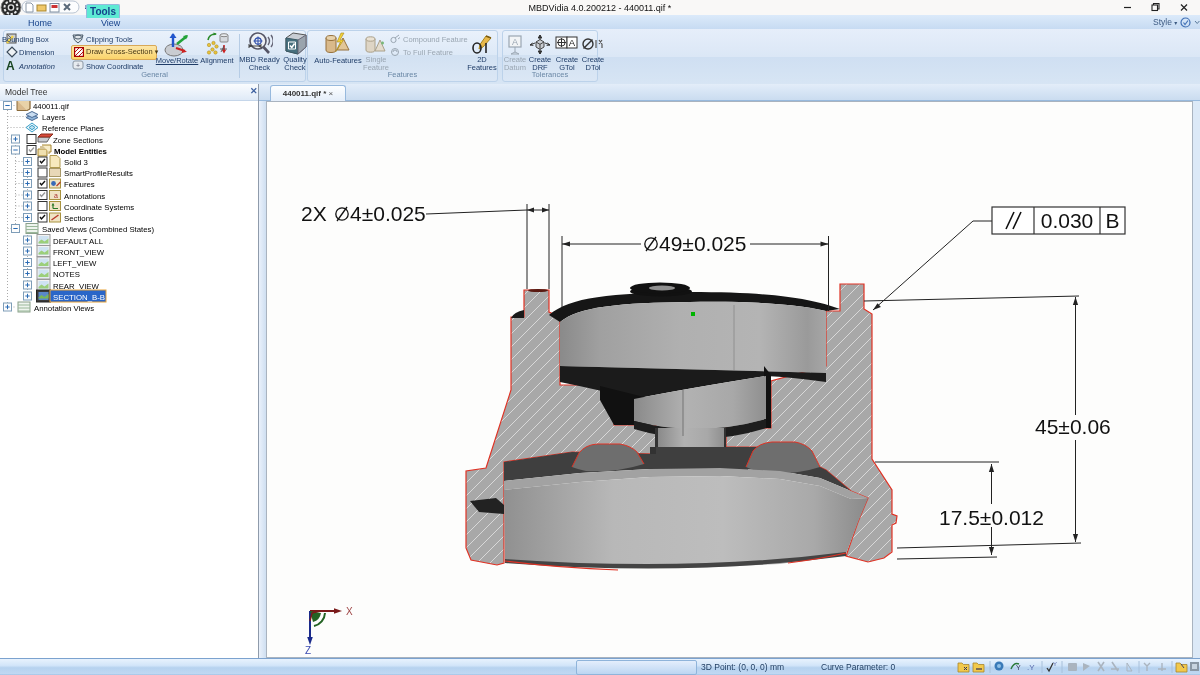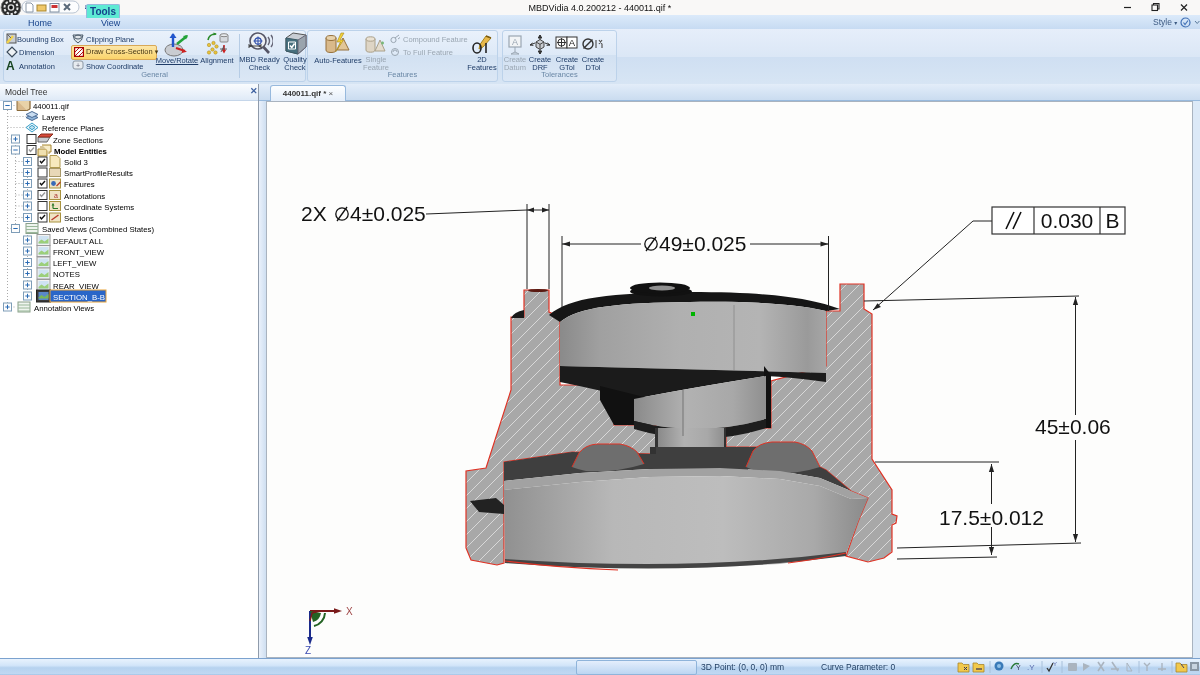--- a/index.html
+++ b/index.html
@@ -61,42 +61,42 @@
     <path d="M15,4 l2.2,2.5 2.2,-2.5" fill="none" stroke="#5a7a9a" stroke-width="1"></path>
   </svg>
 
 <div class="abs" id="ribbon"></div>
 <div class="rgroup" style="left:3px;top:30px;width:303px;">
     <div class="rglabel">General</div>
   </div>
 <div class="rgroup" style="left:307px;top:30px;width:191px;">
     <div class="rglabel">Features</div>
   </div>
-<div class="rgroup" style="left:502px;top:30px;width:115px;">
+<div class="rgroup" style="left:502px;top:30px;width:96px;">
     <div class="rglabel">Tolerances</div>
   </div>
 <div id="ribbonbtns">
 
 <svg class="abs" style="left:6px;top:33px" width="11" height="11" viewBox="0 0 11 11">
       <rect x="1" y="1" width="9" height="9" fill="#c8cdd4" stroke="#555"></rect>
       <path d="M1,10 L7,3" stroke="#f2d34b" stroke-width="2.5"></path>
       <path d="M1,1 l4,4" stroke="#666"></path>
     </svg>
-<div class="sbtn" style="left:17px;top:35px;">Bounding Box</div>
+<div class="sbtn" style="left:2px;top:35px;">Bounding Box</div>
 <svg class="abs" style="left:6px;top:46px" width="12" height="12" viewBox="0 0 12 12">
       <rect x="2.5" y="2.5" width="7" height="7" fill="#eef2f5" stroke="#3a4a5a" stroke-width="1.2" transform="rotate(45 6 6)"></rect>
     </svg>
 <div class="sbtn" style="left:19px;top:48px;">Dimension</div>
 <div class="abs" style="left:6px;top:59px;font-size:12px;font-weight:bold;color:#17441f;">A</div>
-<div class="sbtn" style="left:19px;top:62px;">Annotation</div>
+<div class="sbtn" style="left:19px;top:62px;font-style:italic;">Annotation</div>
 <svg class="abs" style="left:72px;top:33px" width="12" height="11" viewBox="0 0 12 11">
       <path d="M1,2 h10 l-1.5,5 -3.5,3 -3.5,-3 z" fill="#dfe5ea" stroke="#4a5a6a"></path>
       <ellipse cx="6" cy="4" rx="3.4" ry="2" fill="none" stroke="#4a5a6a"></ellipse>
     </svg>
-<div class="sbtn" style="left:86px;top:35px;">Clipping Plane</div>
+<div class="sbtn" style="left:86px;top:35px;">Clipping Tools</div>
 <div class="abs" style="left:71px;top:45px;width:84px;height:13px;background:linear-gradient(#fce6a9,#fbd46a);border:1px solid #d8a858;border-radius:2px;"></div>
 <svg class="abs" style="left:74px;top:47px" width="10" height="10" viewBox="0 0 10 10">
       <rect x="0.5" y="0.5" width="9" height="9" fill="#fff" stroke="#a00" stroke-width="1.4"></rect>
       <path d="M1,5 l4,-4 M1,9 l8,-8 M5,9 l4,-4" stroke="#a00" stroke-width="0.9"></path>
     </svg>
 <div class="sbtn" style="left:86px;top:47px;color:#4a3a15;">Draw Cross-Section <span style="font-size:7px;">▾</span></div>
 <svg class="abs" style="left:72px;top:60px" width="12" height="11" viewBox="0 0 12 11">
       <rect x="1" y="1" width="10" height="8" rx="2" fill="#e7ebef" stroke="#8a96a2"></rect>
       <text x="6" y="7.5" font-size="7" fill="#667" text-anchor="middle" font-family="Liberation Sans">+</text>
     </svg>

